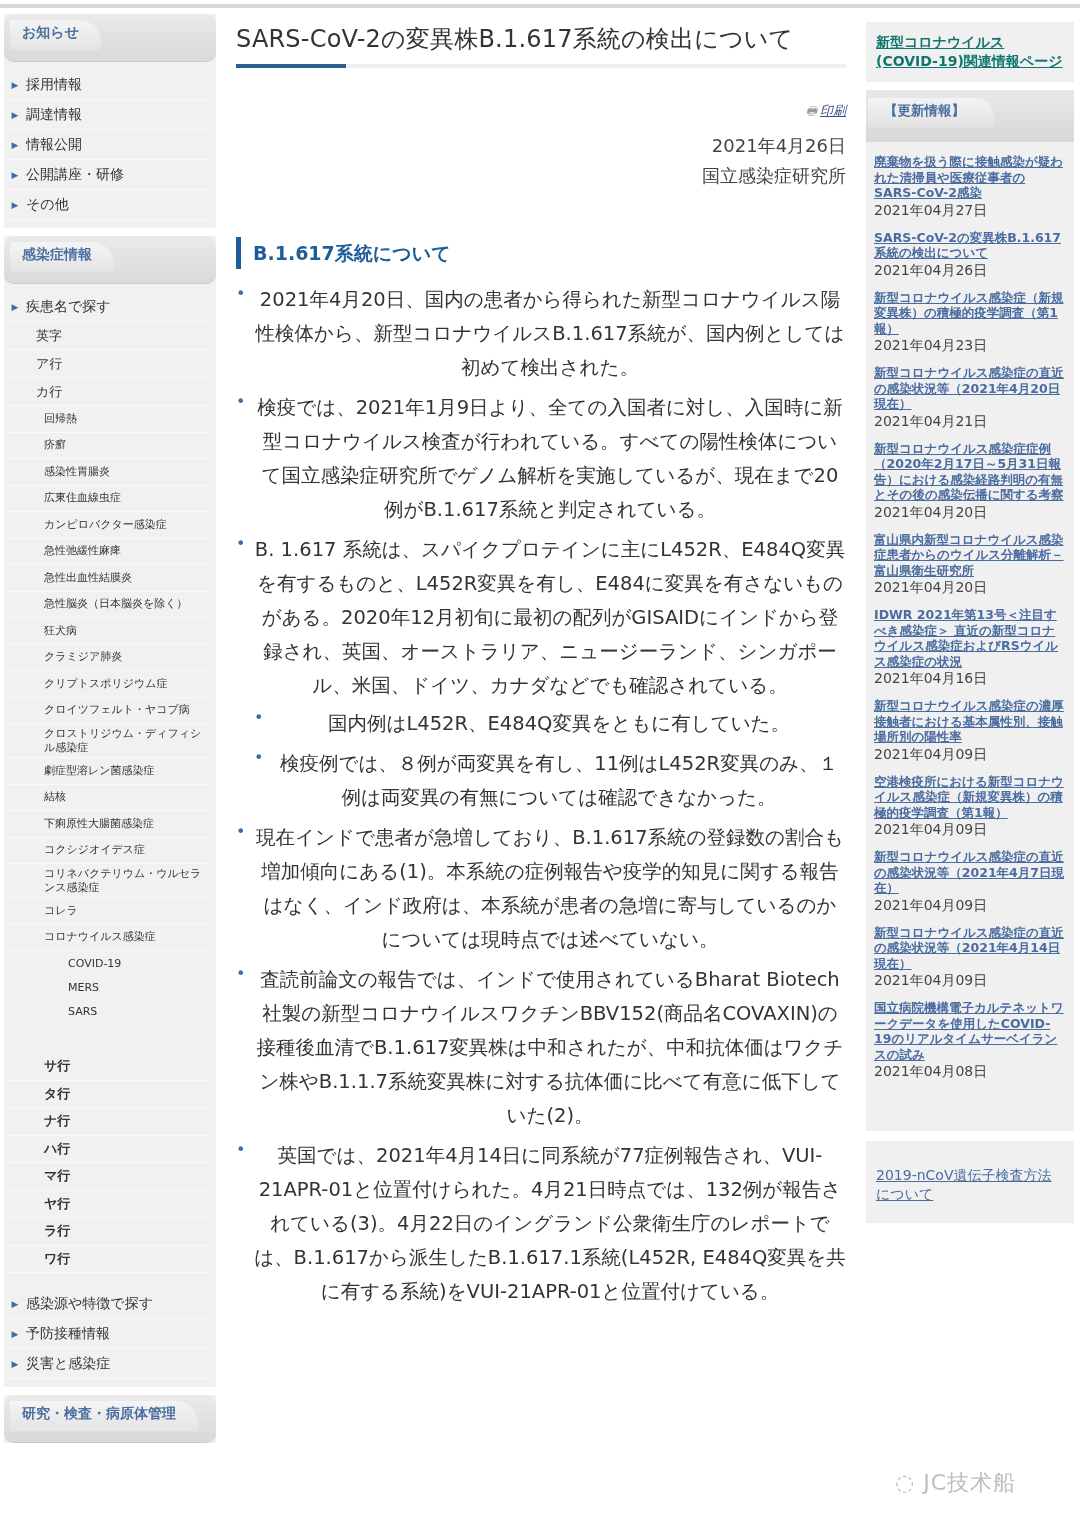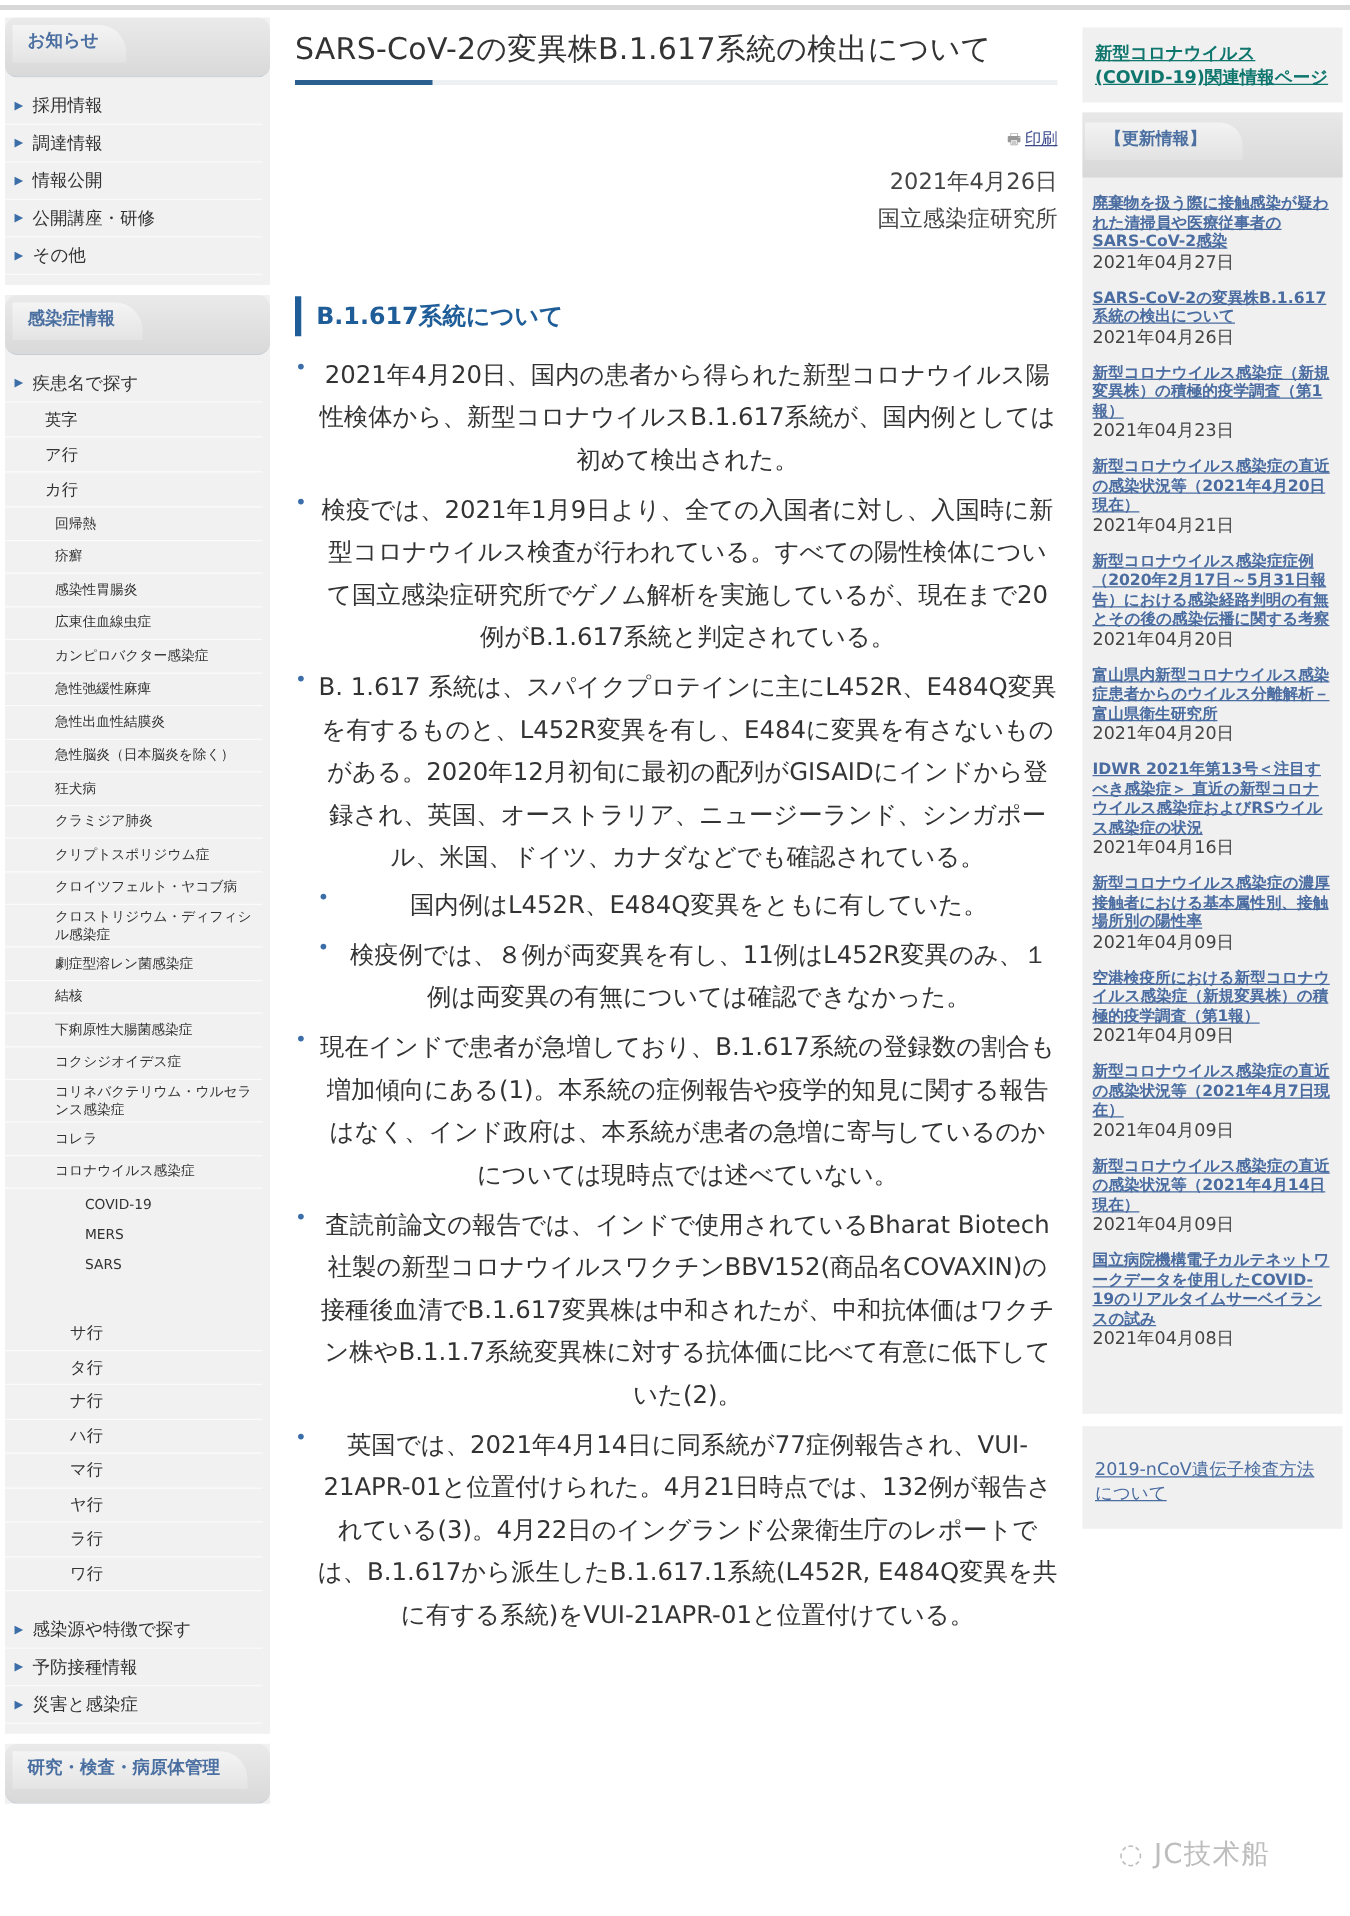--- a/index.html
+++ b/index.html
@@ -15,28 +15,28 @@
   .lhead { height: 48px; background: linear-gradient(#eaeaea, #d9d9d9); border-bottom: 1px solid #c6ccd4; position: relative; border-radius: 10px; }
   .lhead .tab { position: absolute; left: 6px; top: 6px; height: 30px; padding: 4px 22px 0 12px; background: linear-gradient(#f4f4f4, #e4e4e4); border-radius: 0 22px 0 0; color: #4a6fa0; font-weight: bold; font-size: 14px; }
   .litems { padding: 8px 6px 8px 0; }
   .litem { display: flex; align-items: center; height: 30px; font-size: 14px; color: #333; border-bottom: 1px solid #fafafa; }
   .litem .tri { width: 22px; text-align: center; color: #3b6ea8; font-size: 9px; }
   .sub1 { padding-left: 32px; font-size: 13px; height: 28px; display: flex; align-items: center; border-bottom: 1px solid #fbfbfb; }
   .sub2 { padding-left: 40px; font-size: 11px; color: #333; min-height: 26.5px; display: flex; align-items: center; border-bottom: 1px solid #fbfbfb; line-height: 14px; padding-right: 6px; }
   .sub2.two { min-height: 34px; }
   .sub3 { padding-left: 64px; font-size: 11px; height: 24px; display: flex; align-items: center; }
   .spacer { height: 30px; }
-  .subkana { padding-left: 52px; font-size: 13px; height: 27.5px; display: flex; align-items: center; border-bottom: 1px solid #fbfbfb; }
+  .subkana { padding-left: 40px; font-size: 13px; height: 27.5px; display: flex; align-items: center; border-bottom: 1px solid #fbfbfb; font-weight: bold; }
 
   
   .main { position: absolute; left: 236px; top: 22px; width: 610px; }
   .title { font-size: 24px; line-height: 34px; color: #333; font-weight: normal; letter-spacing: 0.2px; }
   .title-rule { position: relative; height: 4px; margin-top: 8px; background: #eef1f4; }
   .title-rule .accent { position: absolute; left: 0; top: 0; width: 110px; height: 4px; background: #2b5f8f; }
-  .print { text-align: right; margin-top: 34px; font-size: 13px; }
+  .print { text-align: right; margin-top: 34px; font-size: 13px; font-style: italic; }
   .print .picon { color: #999; font-size: 12px; margin-right: 3px; }
   .print a { color: #3a4a8c; }
   .meta { text-align: right; font-size: 18px; line-height: 30px; color: #444; margin-top: 8px; }
   .h2 { margin-top: 46px; border-left: 5px solid #1f5d99; padding-left: 12px; font-size: 19px; color: #1f5d99; font-weight: bold; height: 32px; line-height: 32px; }
   ul.body { list-style: none; margin-top: 14px; text-align: center; }
   ul.body > li { position: relative; padding-left: 18px; font-size: 19.5px; line-height: 34px; color: #333; margin-bottom: 6px; }
   ul.body > li::before { content: "•"; position: absolute; left: 0; top: -6px; color: #3b6ea8; font-size: 16px; }
   ul.inner { list-style: none; margin-top: 4px; }
   ul.inner li { position: relative; padding-left: 18px; font-size: 19.5px; line-height: 34px; margin-bottom: 6px; }
   ul.inner li::before { content: "•"; position: absolute; left: 0; top: -6px; color: #3b6ea8; font-size: 16px; }

